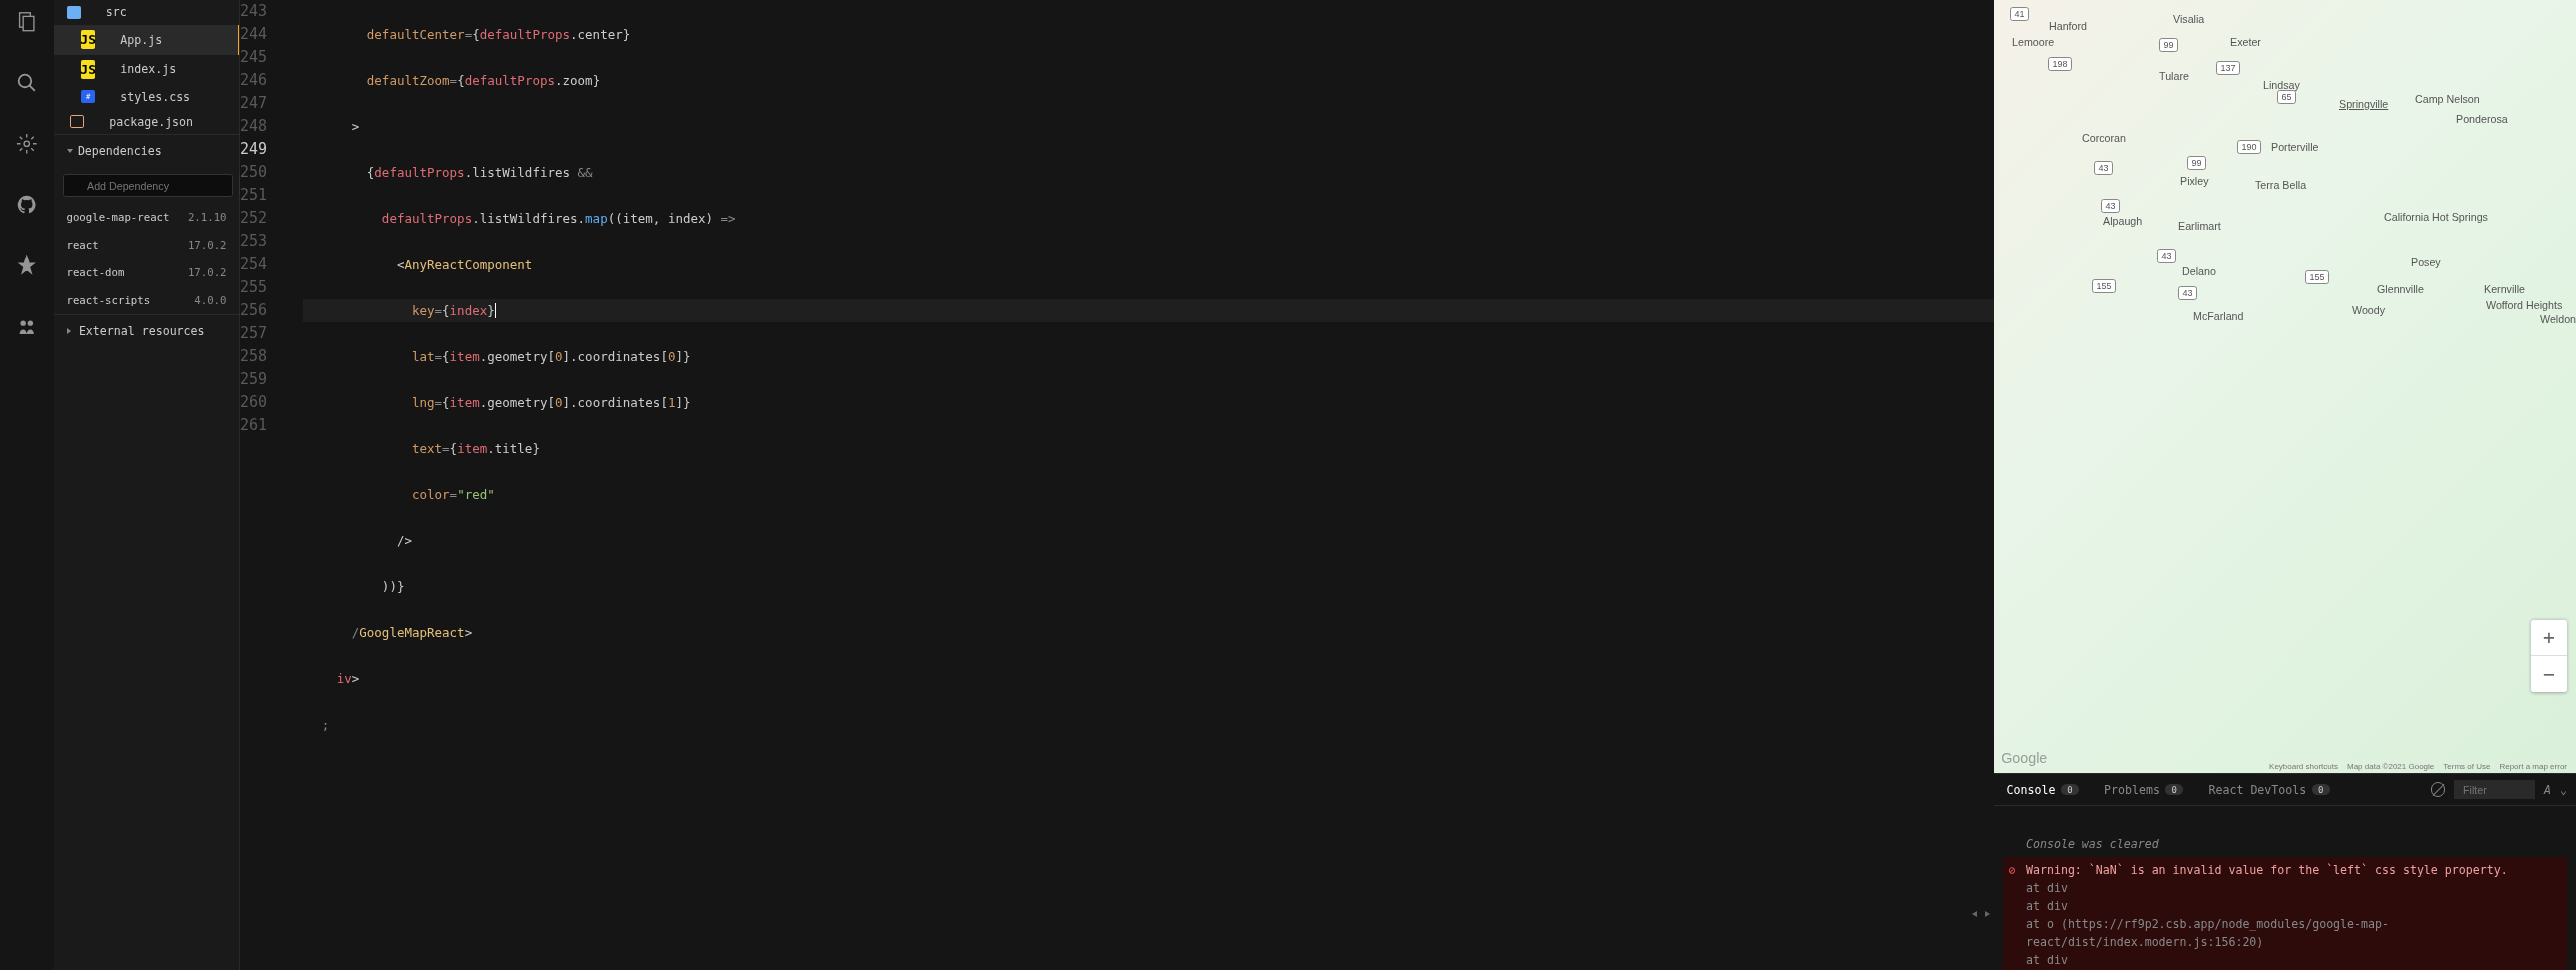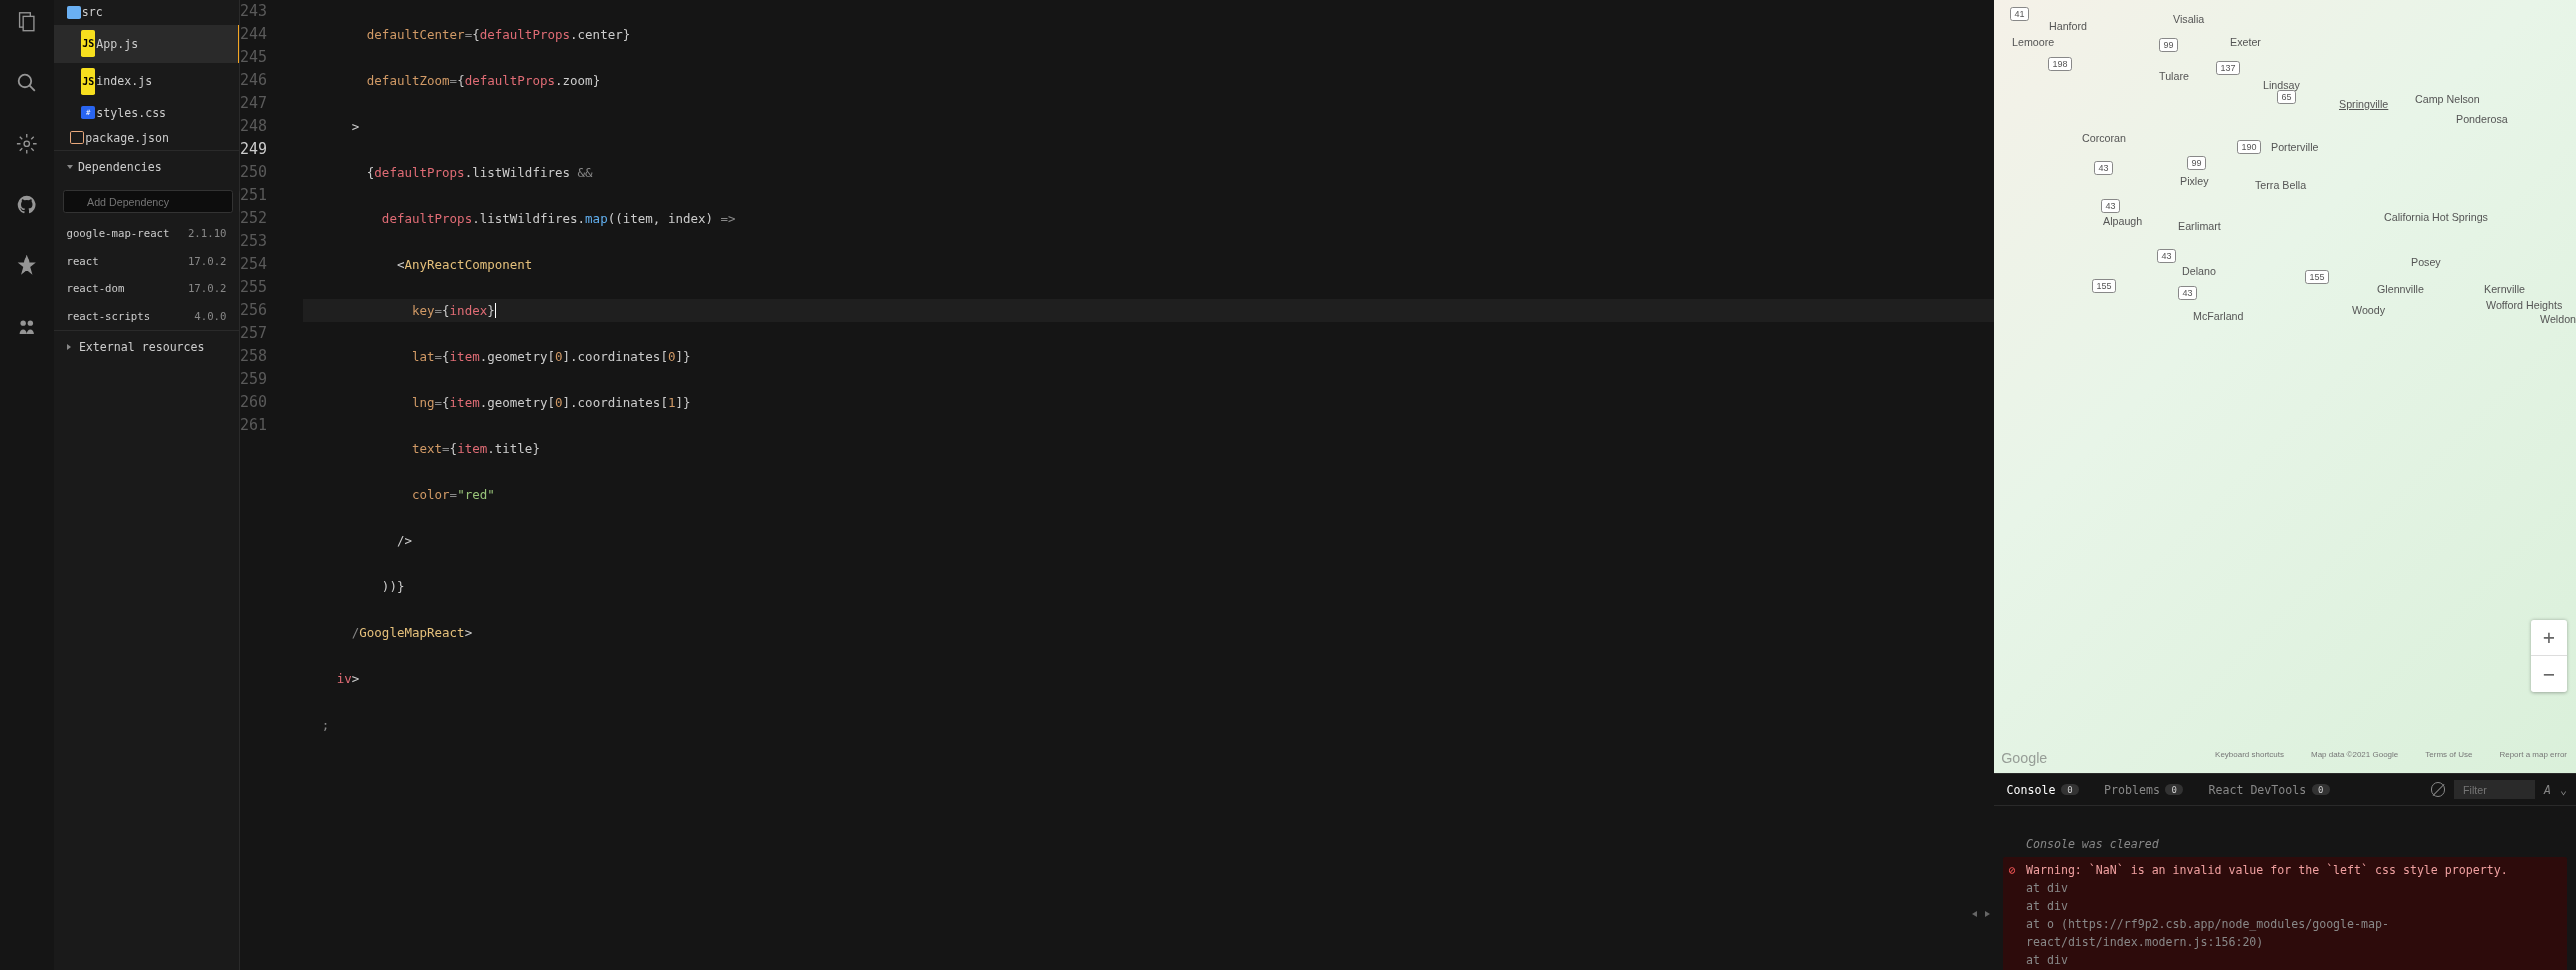--- a/index.html
+++ b/index.html
@@ -6,25 +6,25 @@
 body { font-family: 'Menlo', 'Monaco', 'Consolas', monospace; background: #151515; color: #ccc; overflow: hidden; width: 2576px; height: 970px; }
 .app { display: flex; height: 100%; }
 
 
 .activity-bar { width: 54px; background: #151515; display: flex; flex-direction: column; align-items: center; padding-top: 9px; gap: 36px; }
 .activity-icon { width: 25px; height: 25px; display: flex; align-items: center; justify-content: center; cursor: pointer; opacity: 0.7; }
 .activity-icon svg { width: 21.5px; height: 21.5px; fill: #ccc; }
 
 
 .sidebar { width: 186px; background: #1a1a1a; border-right: 0.9px solid #2a2a2a; display: flex; flex-direction: column; font-size: 11.6px; }
-.file-item { display: flex; align-items: center; gap: 1px; padding: 5.4px 9px 5.4px 27px; cursor: pointer; color: #ccc; }
+.file-item { display: flex; align-items: center; gap: 25px; padding: 5.4px 9px 5.4px 27px; cursor: pointer; color: #ccc; }
 .file-item.folder { padding-left: 12.5px; }
 .file-item.active { background: #2a2a2a; border-right: 1.8px solid #f5a623; }
 .folder-icon { width: 14.3px; height: 12.5px; background: #6ab0f3; border-radius: 1.8px; }
-.js-icon { width: 14.3px; height: 27px; background: #f7df1e; border-radius: 1.8px; display: flex; align-items: center; justify-content: center; font-size: 10px; color: #000; font-weight: bold; }
+.js-icon { width: 14.3px; height: 19px; background: #f7df1e; border-radius: 1.8px; display: flex; align-items: center; justify-content: center; font-size: 13px; color: #000; font-weight: bold; }
 .css-icon { width: 14.3px; height: 12.5px; background: #2965f1; border-radius: 1.8px; display: flex; align-items: center; justify-content: center; font-size: 7.2px; color: #fff; }
 .json-icon { width: 14.3px; height: 12.5px; border: 0.9px solid #e8a87c; border-radius: 1.8px; }
 .section-header { display: flex; align-items: center; gap: 5.4px; padding: 9px 12.5px; font-size: 11.6px; color: #ccc; border-top: 0.9px solid #2a2a2a; cursor: pointer; }
 .chevron { width: 0; height: 0; border-left: 3.6px solid transparent; border-right: 3.6px solid transparent; border-top: 4.5px solid #888; }
 .chevron.right { border-top: 3.6px solid transparent; border-bottom: 3.6px solid transparent; border-left: 4.5px solid #888; }
 .dep-search-row { display: flex; gap: 5.4px; padding: 7.2px 9px; }
 .dep-search { flex: 1; background: #0d0d0d; border: 0.9px solid #333; border-radius: 2.7px; padding: 4.5px 7.2px 4.5px 23px; color: #ccc; font-size: 10.7px; position: relative; }
 .search-wrap { position: relative; flex: 1; }
 .search-wrap::before { content: '⌕'; position: absolute; left: 7.2px; top: 4.5px; color: #888; font-size: 12.5px; }
 .dep-menu-btn { width: 25px; background: #2a2a2a; border: 0.9px solid #333; border-radius: 2.7px; color: #ccc; cursor: pointer; display: flex; align-items: center; justify-content: center; }
@@ -51,21 +51,21 @@
 .collapse-handle::before, .collapse-handle::after { content: ''; position: absolute; width: 0; height: 0; border-top: 3.6px solid transparent; border-bottom: 3.6px solid transparent; }
 .collapse-handle::before { left: 0; border-right: 5.4px solid #666; }
 .collapse-handle::after { right: 0; border-left: 5.4px solid #666; }
 
 
 .preview { width: 582px; background: #fff; display: flex; flex-direction: column; position: relative; }
 .map-area { flex: 1; background: linear-gradient(135deg, #f5f1e8 0%, #e8f5e8 40%, #daf0da 100%); position: relative; overflow: hidden; }
 .map-city { position: absolute; font-size: 10.7px; color: #555; font-family: Arial, sans-serif; }
 .map-shield { position: absolute; background: #fff; border: 0.9px solid #888; border-radius: 2.7px; padding: 0.9px 3.6px; font-size: 9px; font-family: Arial; color: #555; }
 .google-logo { position: absolute; bottom: 7.2px; left: 7.2px; font-family: Arial; font-size: 14.3px; color: rgba(100,100,100,0.6); font-weight: 500; }
-.map-footer-links { position: absolute; bottom: 14px; right: 9px; font-size: 8px; color: #777; font-family: Arial; display: flex; gap: 27px; }
+.map-footer-links { position: absolute; bottom: 2px; right: 9px; font-size: 8px; color: #777; font-family: Arial; display: flex; gap: 9px; }
 .zoom-controls { position: absolute; right: 9px; bottom: 81px; background: #fff; border-radius: 2.7px; box-shadow: 0 0.9px 3.6px rgba(0,0,0,0.3); display: flex; flex-direction: column; }
 .zoom-btn { width: 36px; height: 36px; display: flex; align-items: center; justify-content: center; font-size: 19.7px; color: #666; cursor: pointer; font-weight: 300; }
 .zoom-btn:first-child { border-bottom: 0.9px solid #ddd; }
 
 
 .console-panel { height: 197px; background: #151515; border-top: 0.9px solid #2a2a2a; display: flex; flex-direction: column; font-size: 11.6px; }
 .console-tabs { display: flex; align-items: center; height: 32px; border-bottom: 0.9px solid #2a2a2a; padding: 0 9px; gap: 18px; }
 .console-tab { display: flex; align-items: center; gap: 5.4px; color: #888; cursor: pointer; padding: 0 3.6px; }
 .console-tab.active { color: #fff; }
 .badge { background: #333; border-radius: 7.2px; padding: 0.9px 6.3px; font-size: 9px; color: #ccc; }

